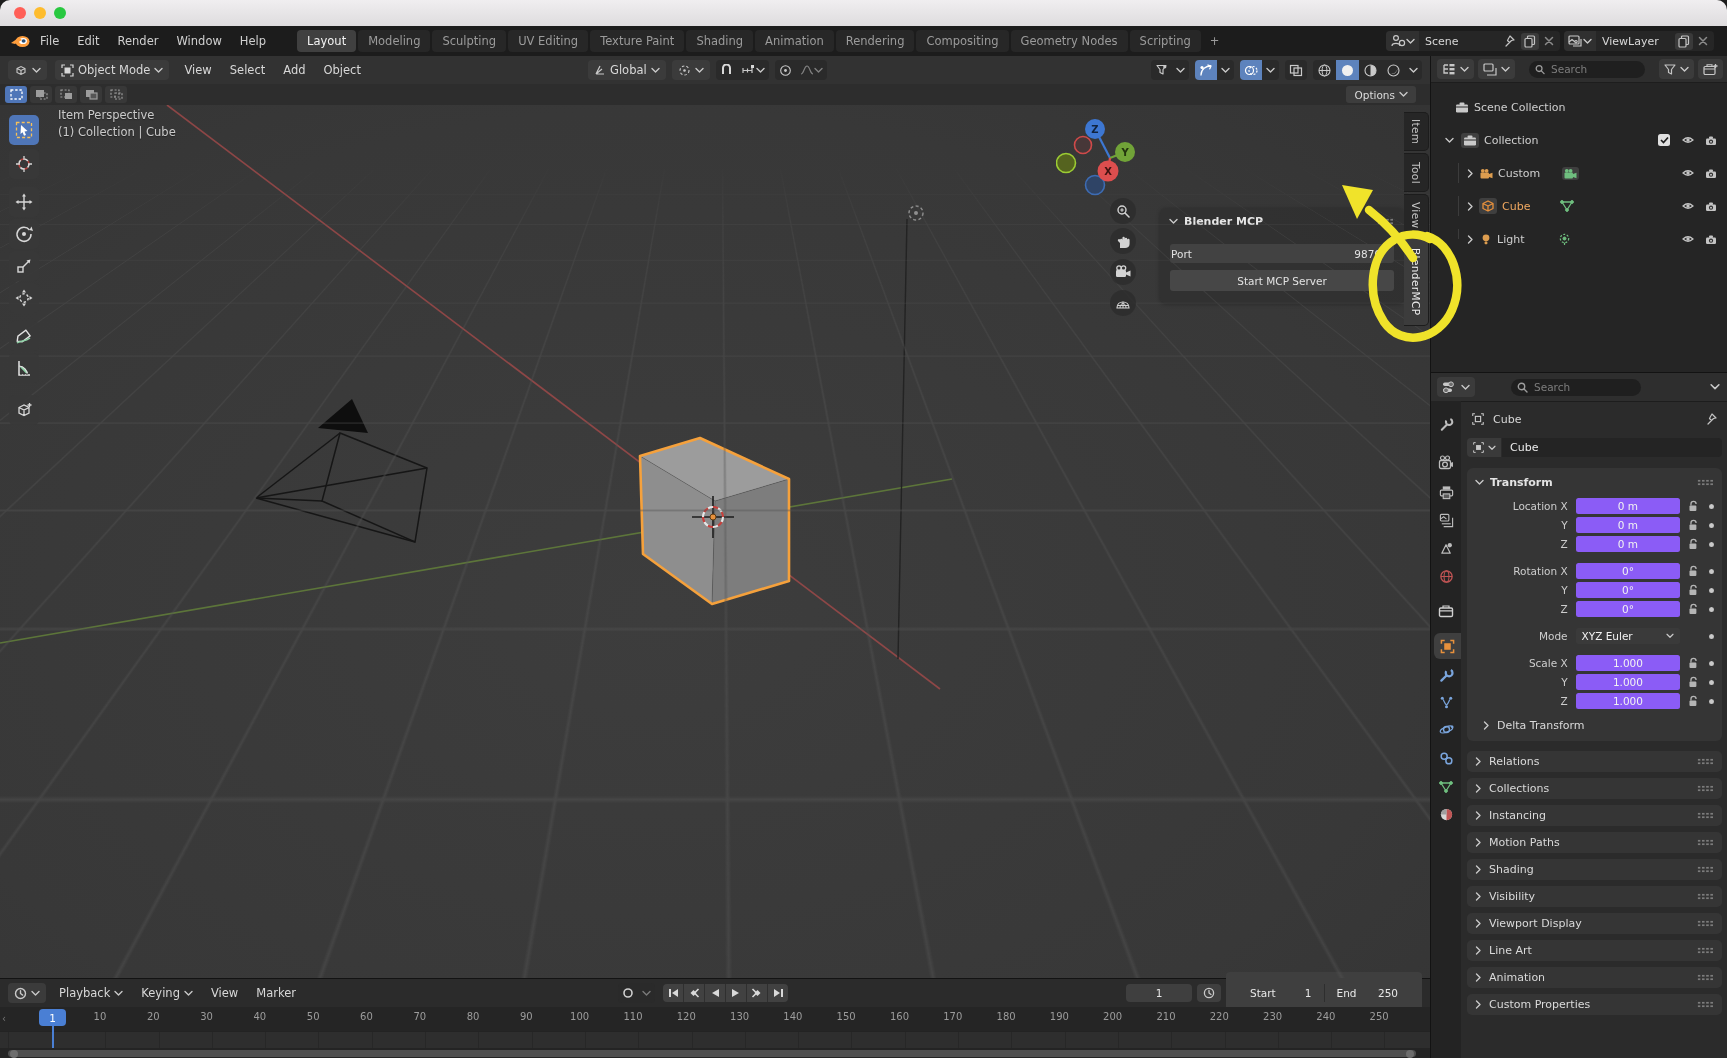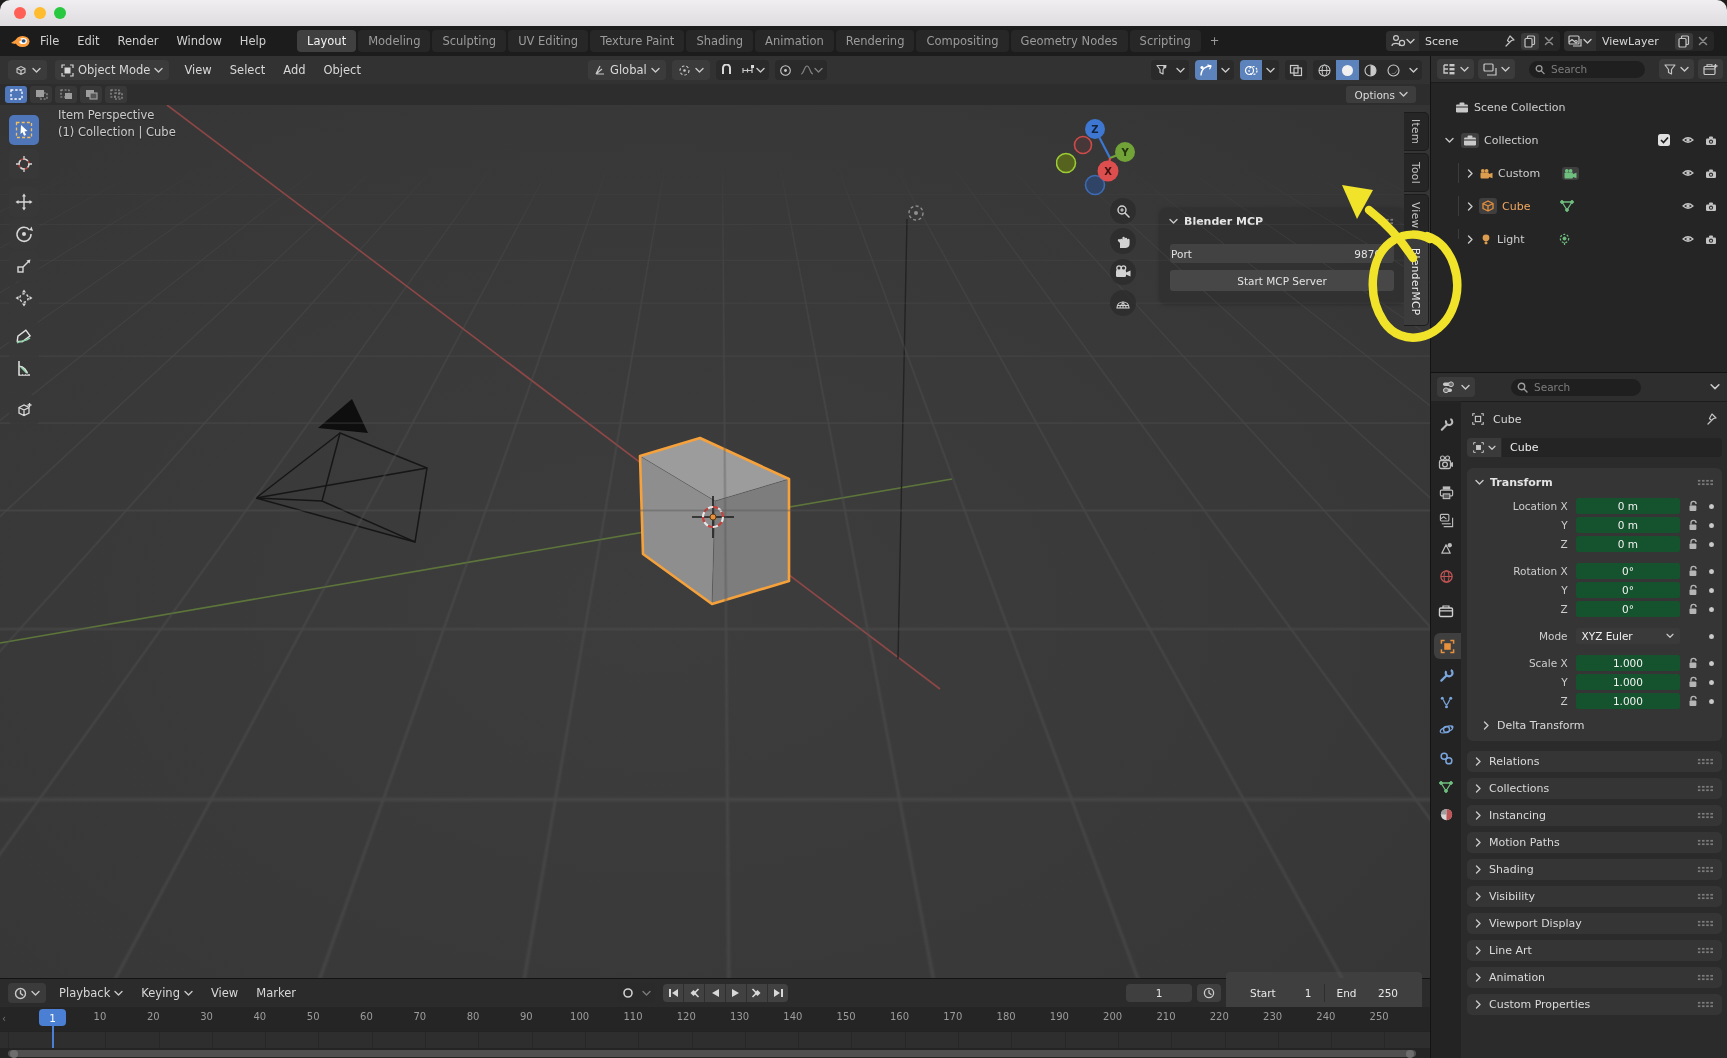--- a/index.html
+++ b/index.html
@@ -102,21 +102,21 @@
     border-left:1px solid #131313;border-top:1px solid #131313;}
   .props-header{position:absolute;left:0;top:0;width:297px;height:28px;background:#2e2e2e;
     border-bottom:1px solid #1d1d1d;display:flex;align-items:center;}
   .ptabs{position:absolute;left:0;top:28px;width:30px;height:658px;background:#232323;}
   .ptab{position:absolute;left:0;width:30px;height:26px;display:flex;align-items:center;justify-content:center;}
   .ptab.active{background:#3f3f3f;border-radius:6px 0 0 6px;left:3px;width:27px;}
   .pcontent{position:absolute;left:30px;top:28px;width:267px;height:658px;padding:8px 6px 0 6px;box-sizing:border-box;}
   .panel{background:#353535;border-radius:6px;}
   .trow{display:flex;align-items:center;height:18px;margin-bottom:1px;}
   .tlabel{width:94px;text-align:right;margin-right:8px;color:#cdcdcd;font-size:10.5px;}
-  .pf{width:106px;height:16px;background:#14532d;border-radius:2.5px;color:#f2f2f2;font-size:10.5px;
+  .pf{width:106px;height:16px;background:#8b5cf6;border-radius:2.5px;color:#f2f2f2;font-size:10.5px;
     display:flex;align-items:center;justify-content:center;}
   .pf.dd{background:#3a3a3a;justify-content:space-between;padding:0 6px;box-sizing:border-box;width:106px;}
   .dot{width:5px;height:5px;border-radius:50%;background:#c9c9c9;margin-left:10px;}
   .section{height:21px;background:#353535;border-radius:5px;margin-top:6px;display:flex;
     align-items:center;padding:0 8px;font-size:11px;color:#dadada;gap:7px;}
   .chev{flex:none;}
 </style>
 </head>
 <body>
 

